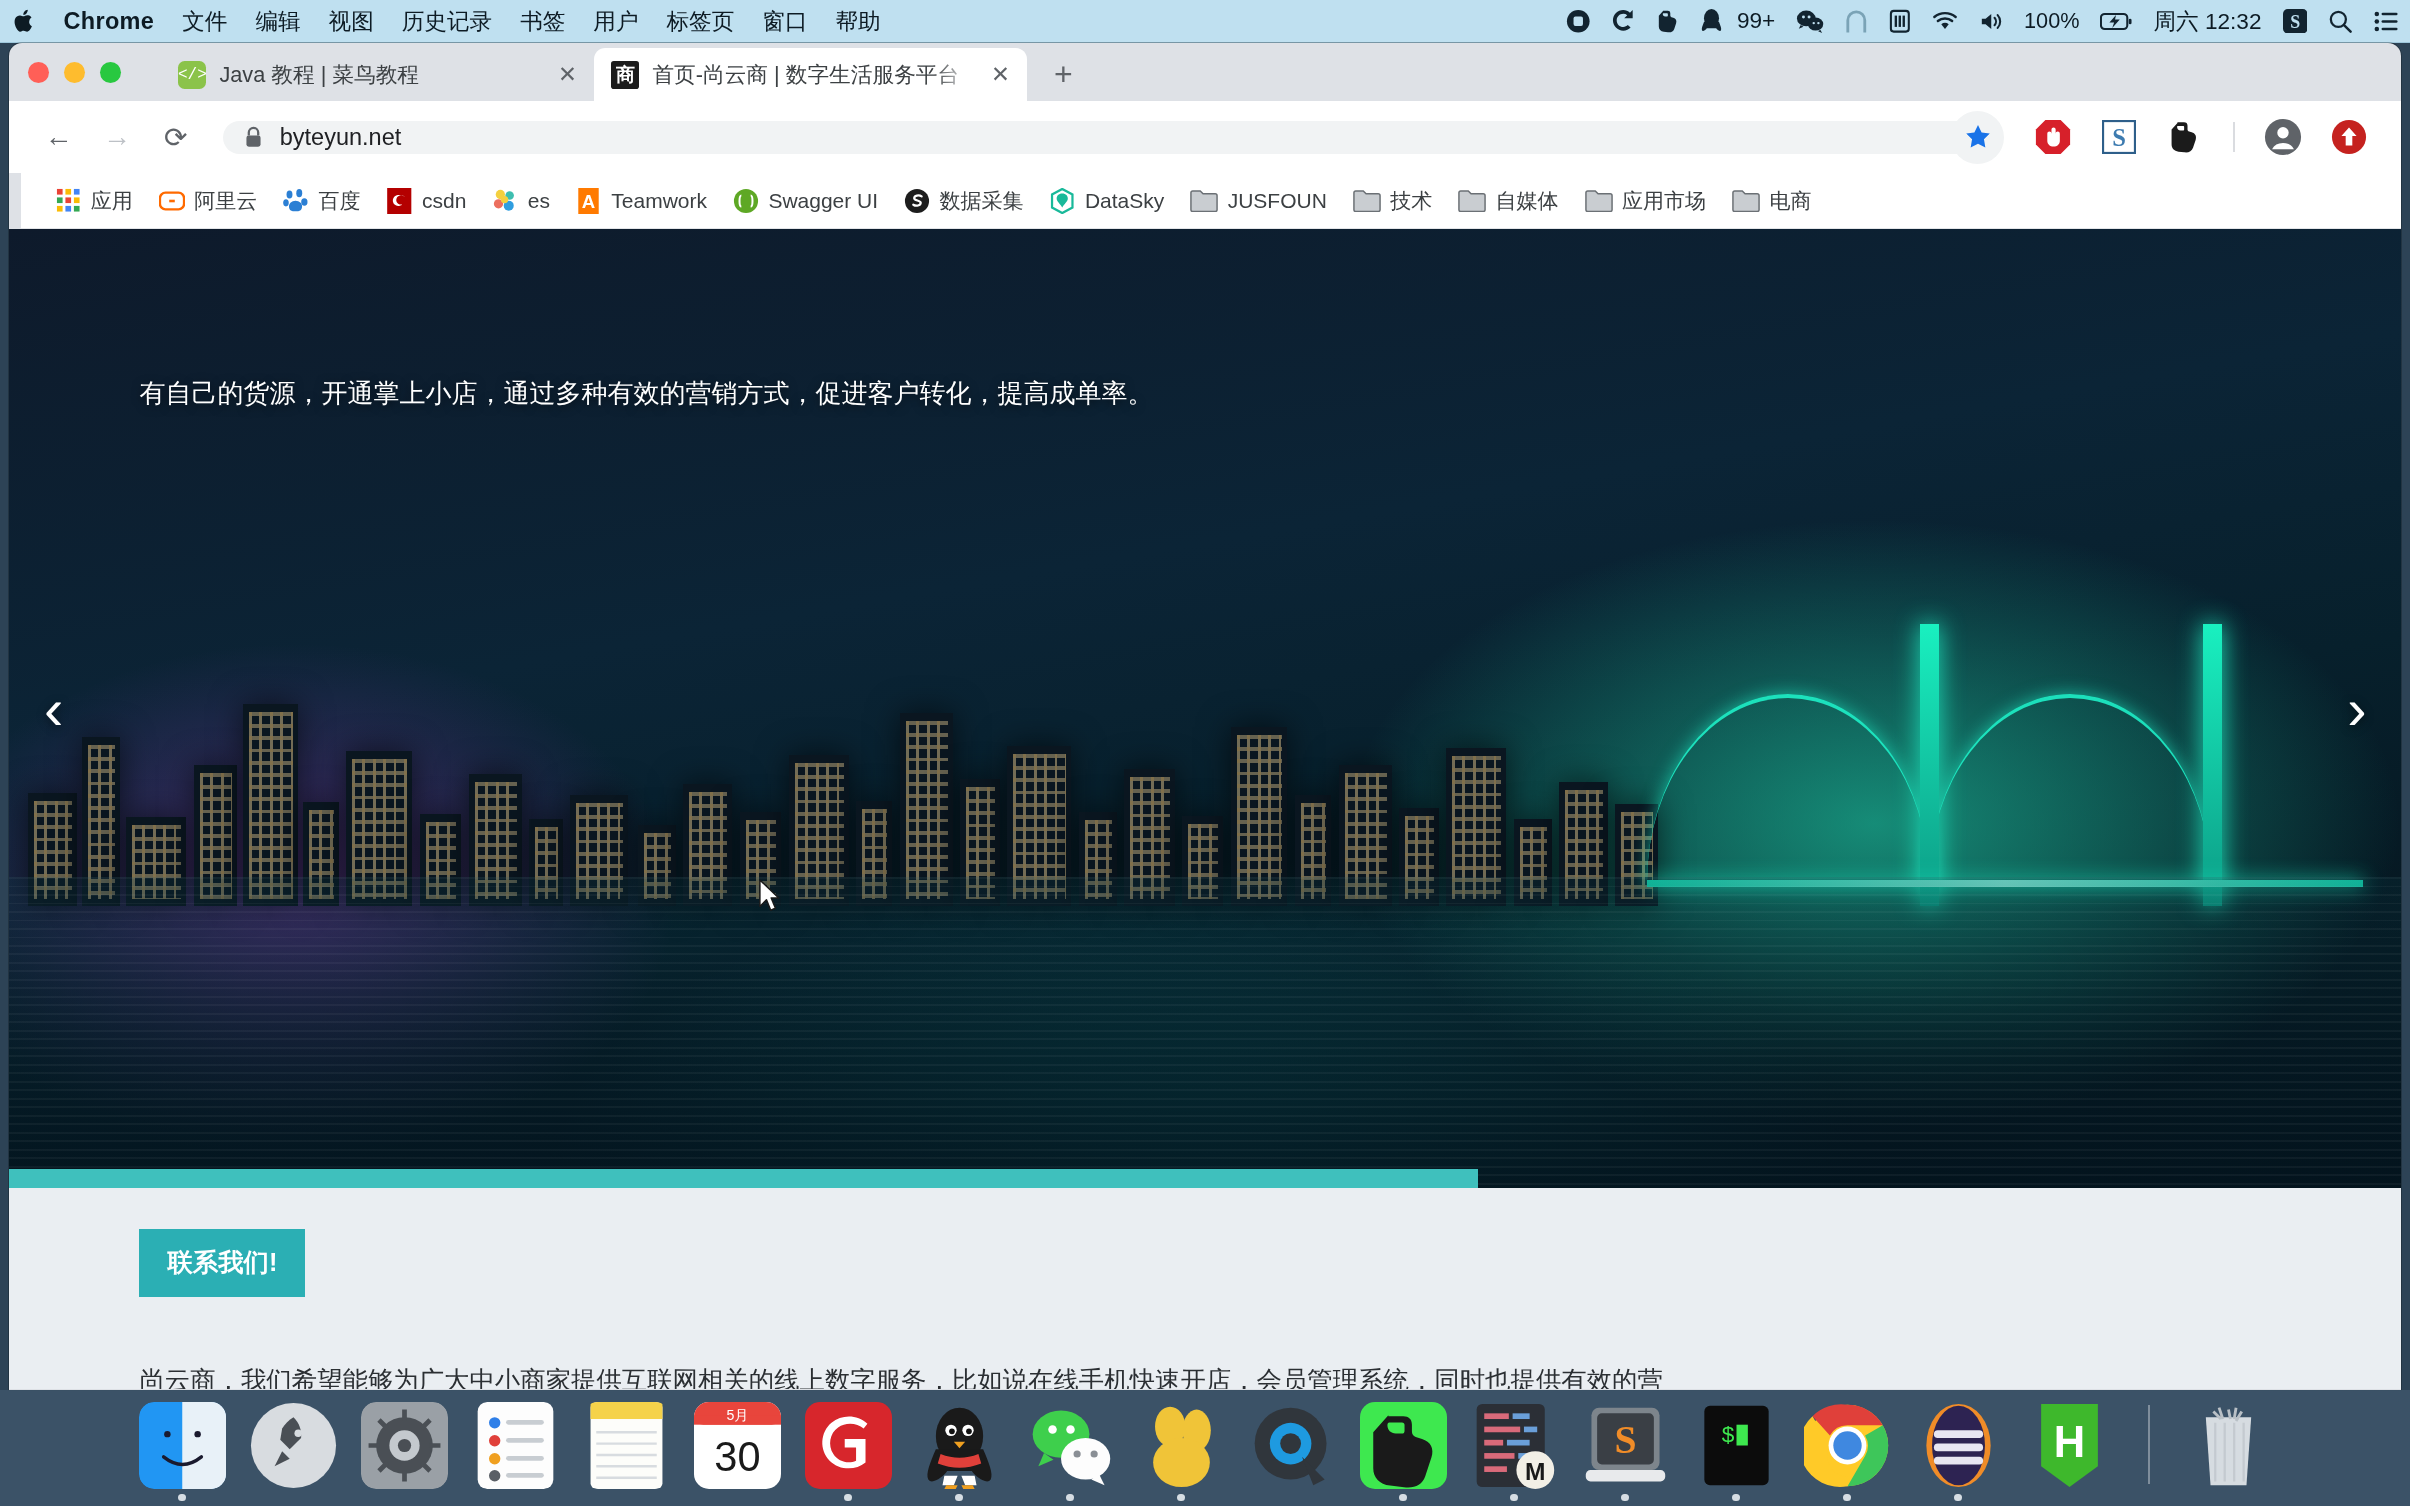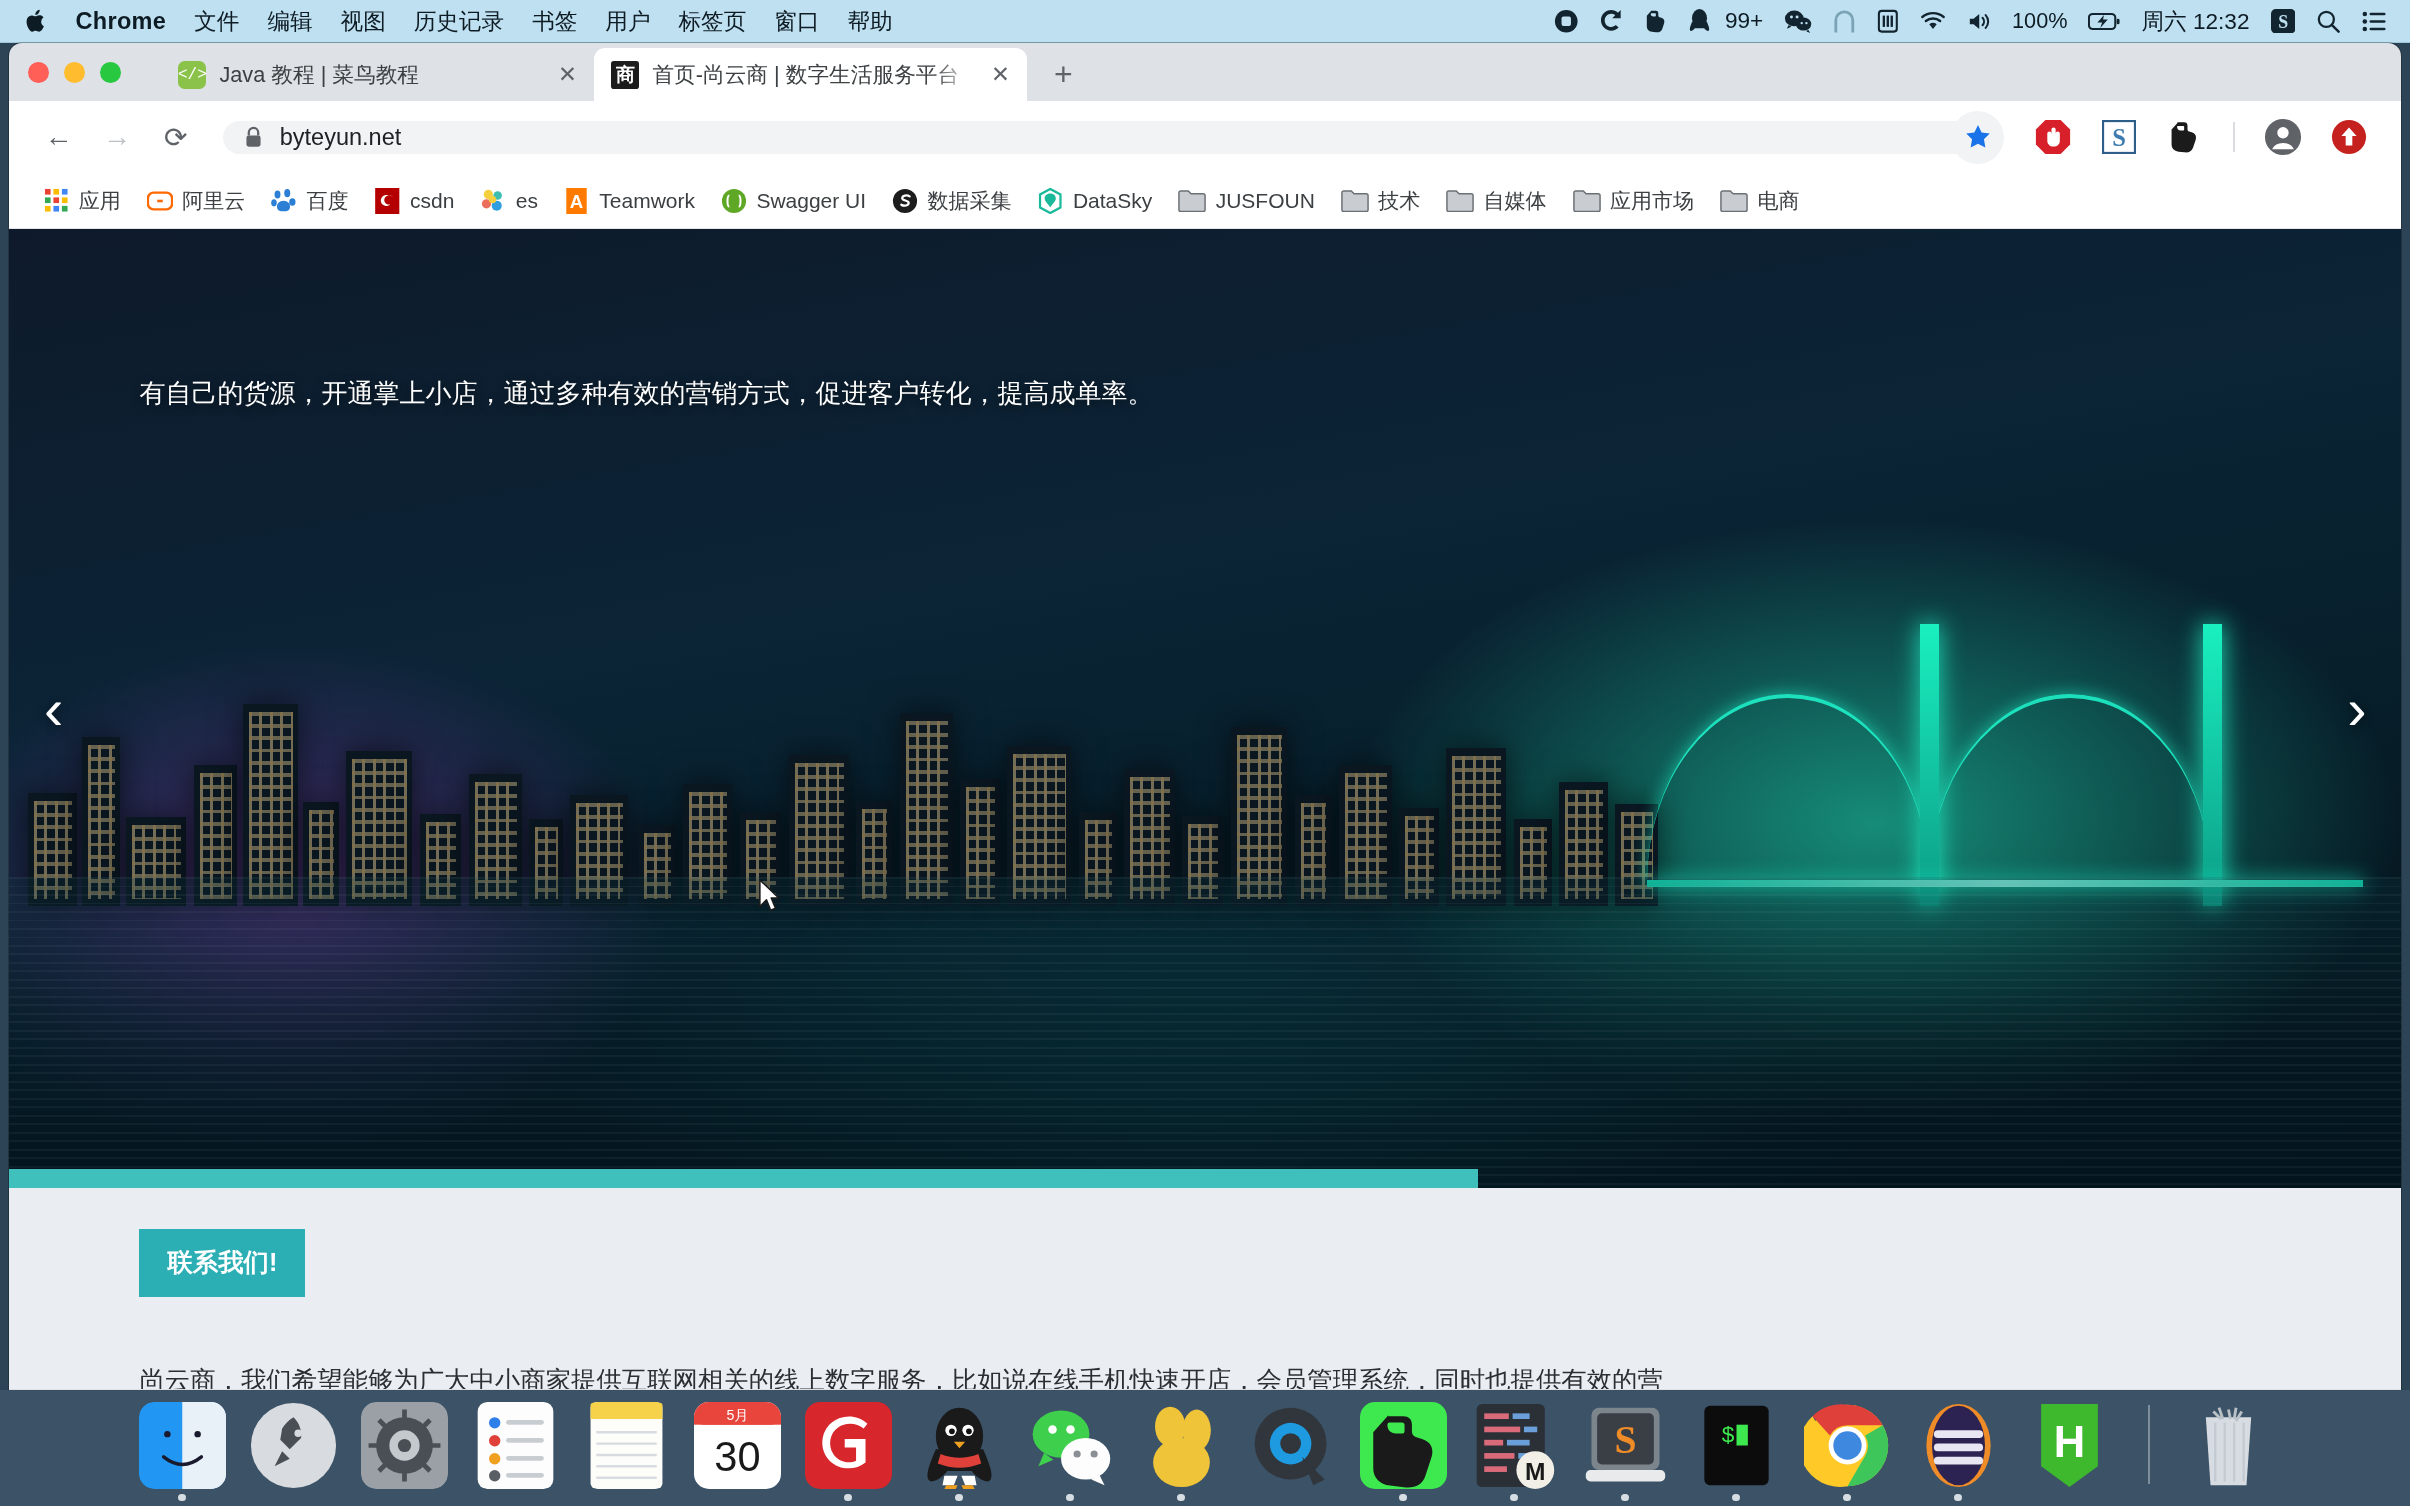--- a/index.html
+++ b/index.html
@@ -7,21 +7,21 @@
     width:2411px; height:1507px;
     font-family:"Liberation Sans","DejaVu Sans",sans-serif;
     overflow:hidden; background:#2d4356;
   }
   #screen { position:relative; width:2411px; height:1507px; }
 
   
   .menubar{
     position:absolute; top:0; left:0; width:2411px; height:43px;
     background:#bfe0f0; display:flex; align-items:center;
-    padding:0 25px; color:#0d1b24; font-size:22.6px;
+    padding:0 13px; color:#0d1b24; font-size:22.6px;
     border-bottom:0.9px solid #9fc8dc;
   }
   .mb-left{ display:flex; align-items:center; gap:28px; }
   .apple-logo{ width:22.6px; height:26px; position:relative; display:inline-block; }
   .apple-logo svg{ display:block; }
   .mb-app{ font-weight:bold; font-size:23.5px; letter-spacing:0.3px;}
   .mb-item{ font-size:22.6px; white-space:nowrap; }
   .mb-right{ margin-left:auto; display:flex; align-items:center; gap:21px; }
   .mb-icon{ display:flex; align-items:center; justify-content:center; }
   .badge99{ font-size:22.6px; margin-left:-5.6px; }
@@ -66,21 +66,21 @@
   .omnibox{ flex:1; height:33px; background:#f1f3f4; border-radius:23.5px;
             display:flex; align-items:center; padding:0 21px; margin:0 15px; gap:17px; }
   .lock{ width:19px; height:22.6px; position:relative; }
   .url{ font-size:23.5px; color:#202124; }
   .star-wrap{ width:53px; height:53px; border-radius:50%; background:#f1f3f4;
               display:flex; align-items:center; justify-content:center; margin-left:-66px; margin-right:13px;}
   .ext-icon{ width:45px; height:45px; display:flex; align-items:center; justify-content:center; margin:0 7.5px; cursor:pointer;}
   .tb-divider{ width:1.9px; height:30px; background:#dadce0; margin:0 13px; }
 
   
-  .bookmarks{ height:56px; background:#fff; display:flex; align-items:center; padding:0 21px; gap:0; border-bottom:0.9px solid #e3e5e8;}
+  .bookmarks{ height:56px; background:#fff; display:flex; align-items:center; padding:0 21px; gap:0; border-bottom:0.9px solid #e3e5e8;margin-left:12px;}
   .bm{ display:flex; align-items:center; gap:9.4px; padding:0 13px; height:43px; font-size:21px; color:#3c4043; white-space:nowrap; cursor:pointer;}
   .bm-ico{ width:26px; height:26px; flex:0 0 26px; display:flex; align-items:center; justify-content:center; font-size:17px;}
   .folder-ico{ width:28px; height:22.6px; position:relative; }
 
   
   .page{ position:relative; height:1160px; overflow:hidden; background:#eaeef2; }
   .hero{
     position:relative; height:959px; width:100%;
     background:
       radial-gradient(ellipse 847px 490px at 78% 62%, rgba(32,214,172,.60), transparent 62%),

